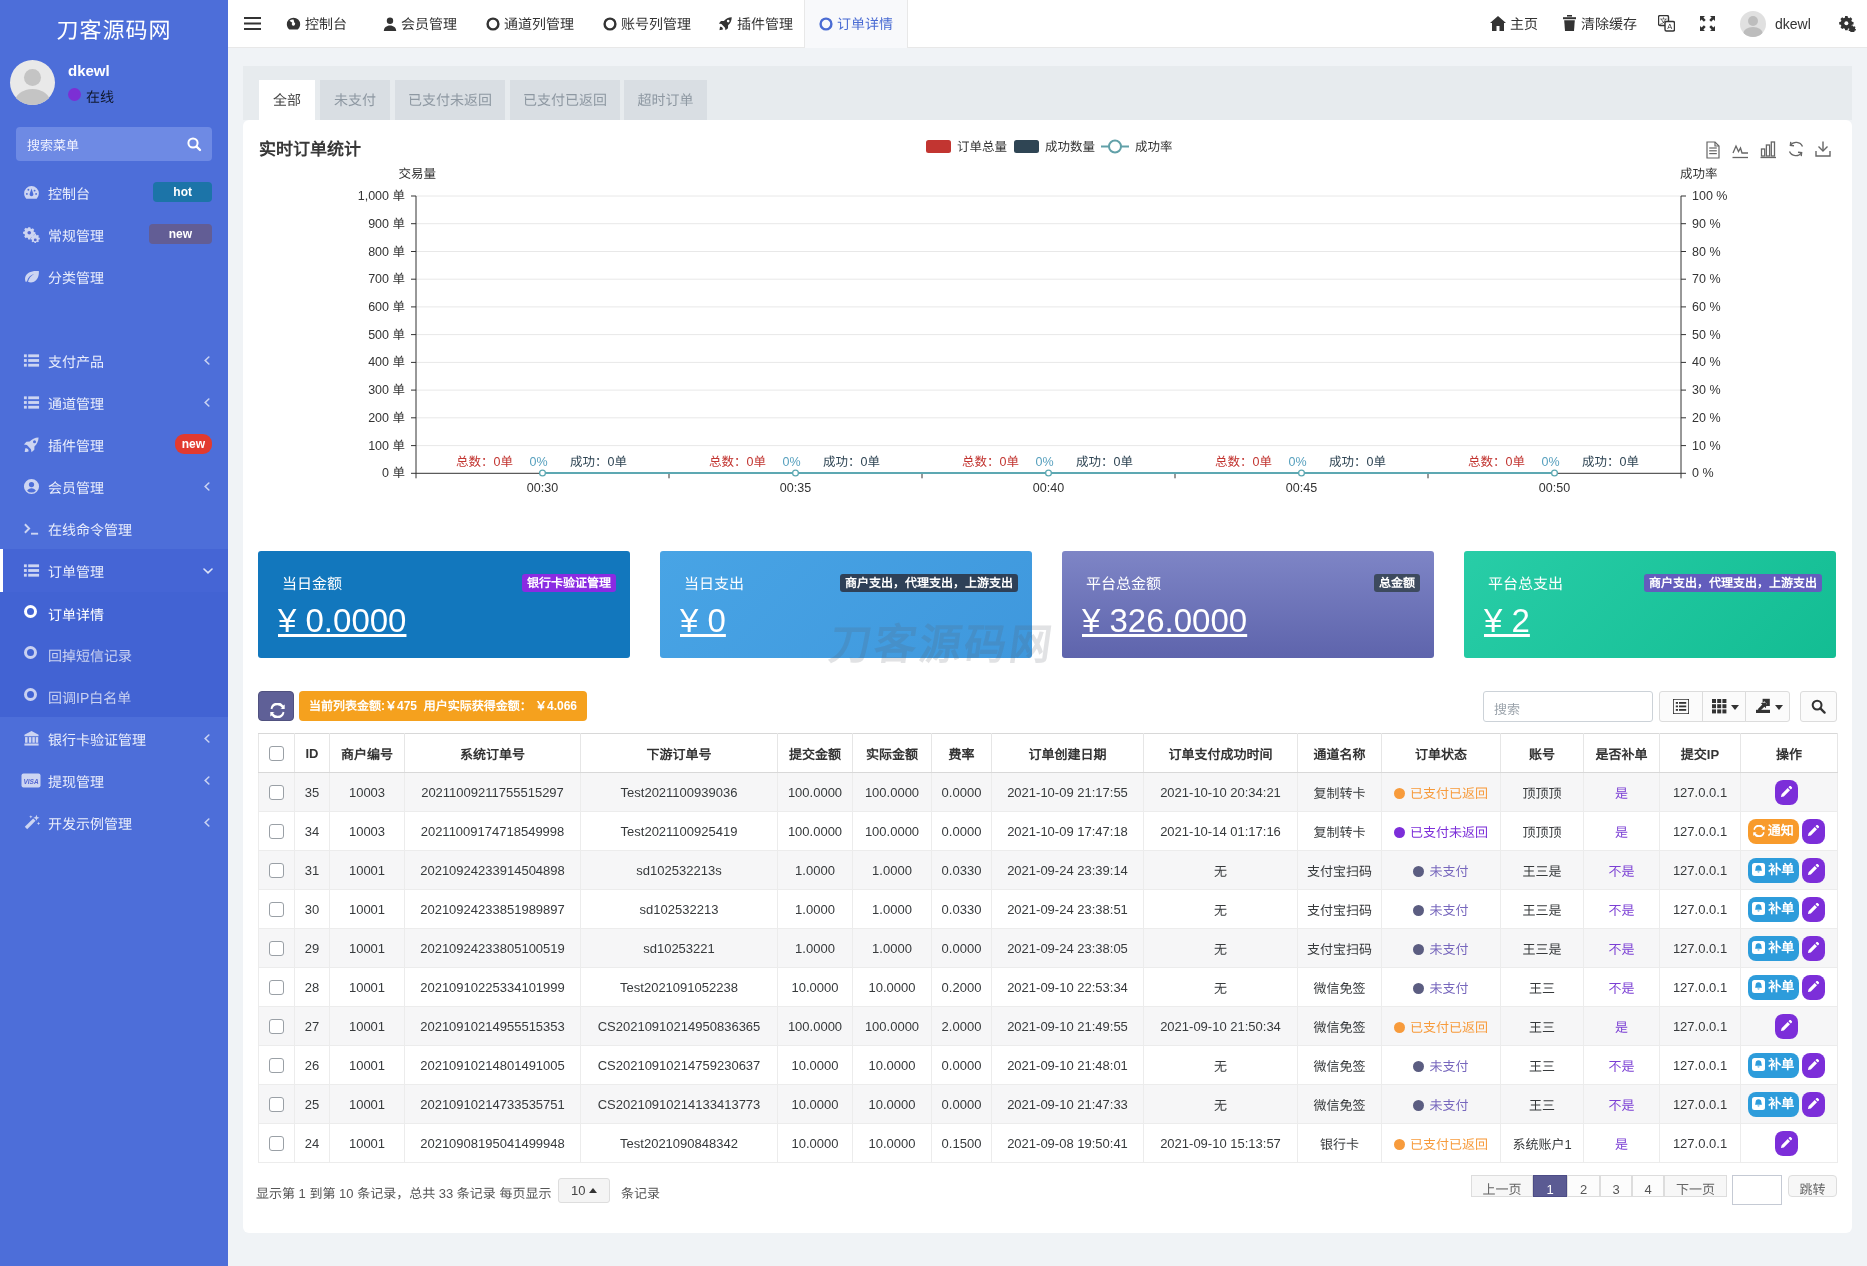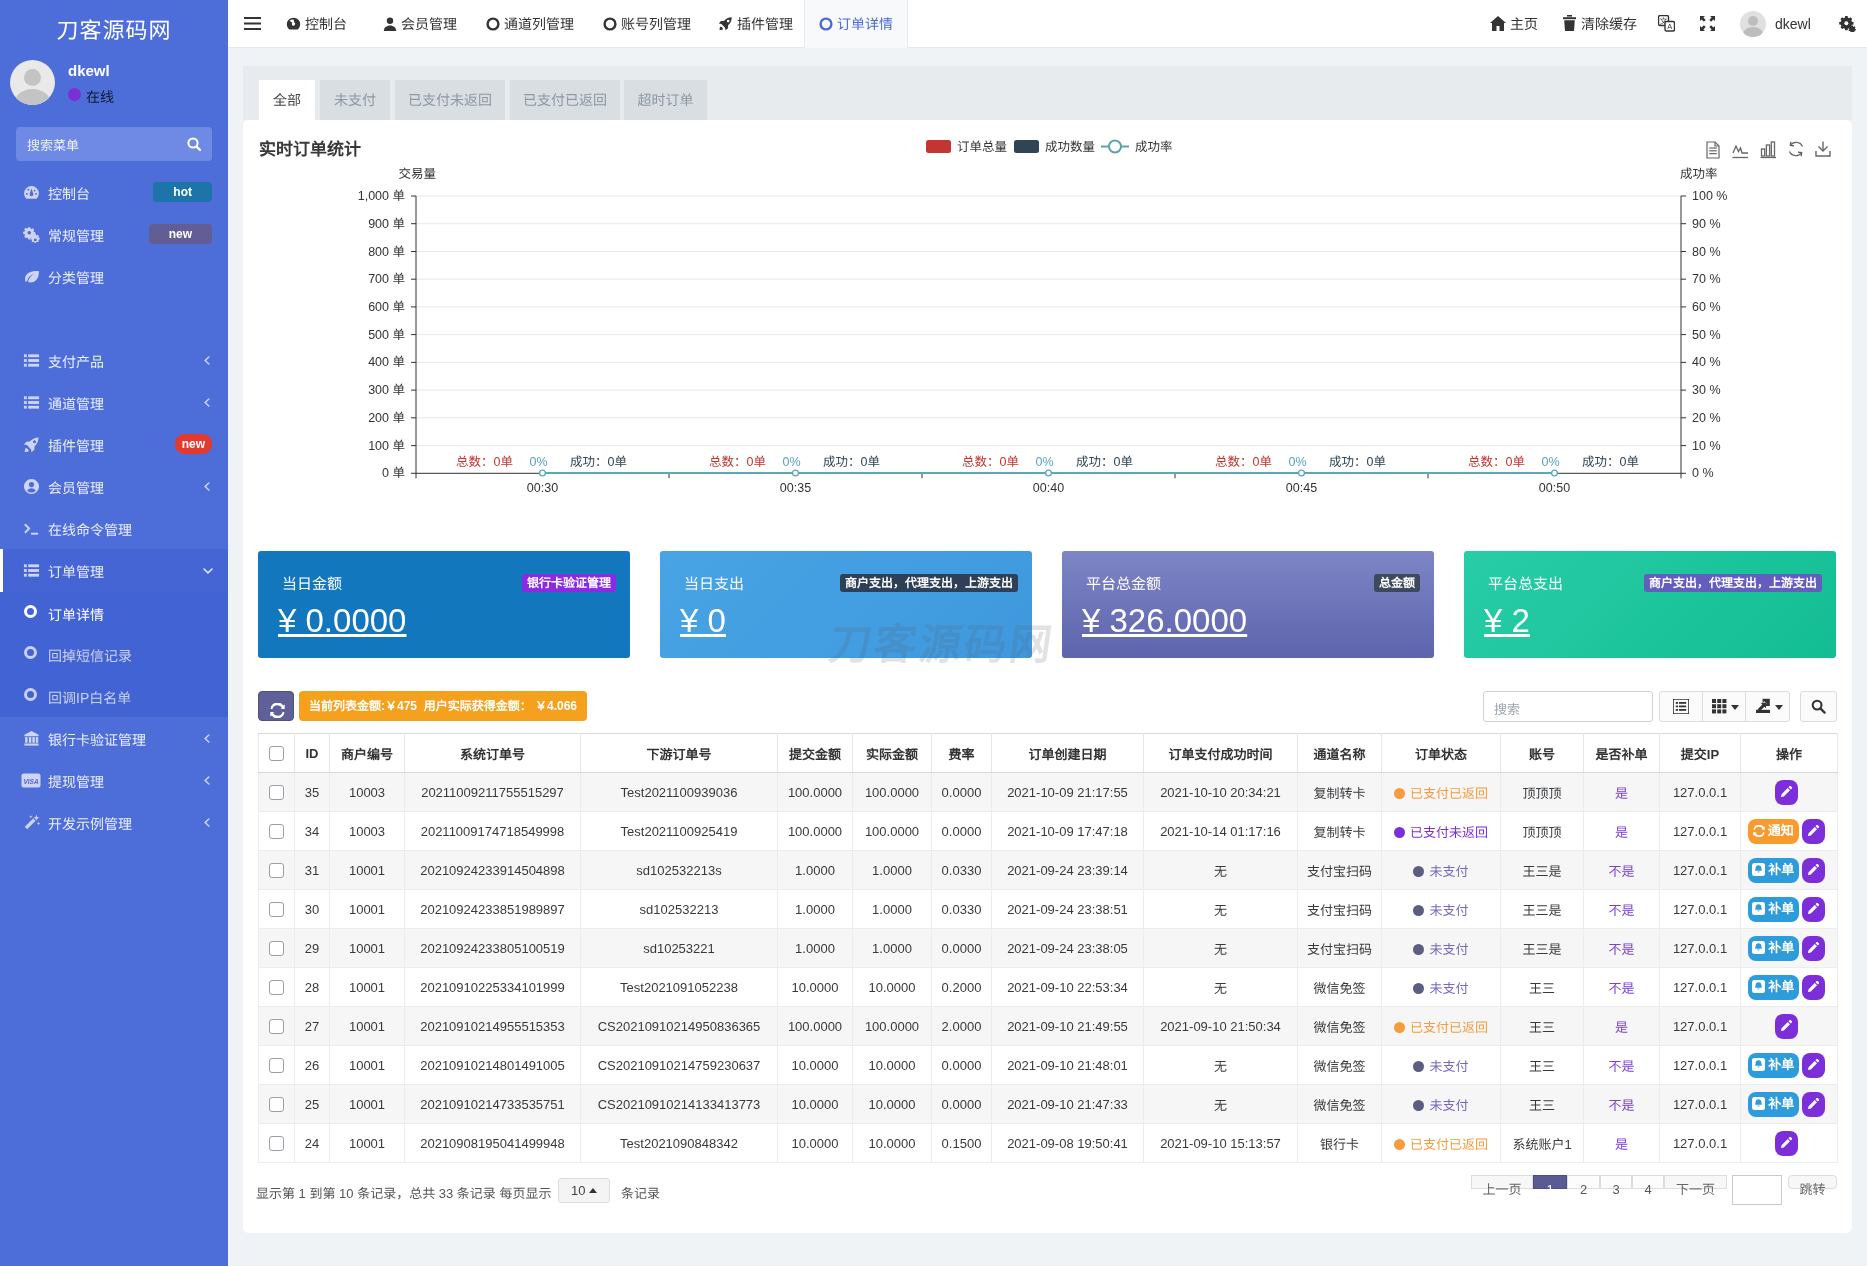--- a/index.html
+++ b/index.html
@@ -76,21 +76,21 @@
 .pur { color:#7b3fd4; }
 .abtn { display:inline-block; height:25px; border-radius:8px; vertical-align:middle;font-weight:bold; }
 .abtn-edit { width:23px; background:#7c2ed9; position:relative; margin-right:5px; }
 .abtn-bd { width:51px; background:#2d9cdb; color:#fff; font-size:13px; line-height:23px; text-align:center; }
 .abtn-tz { width:51px; background:#f89b2c; color:#fff; font-size:13px; line-height:23px; text-align:center; }
 
 
 #foot-l { position:absolute; left:256px; top:1183px; font-size:13px; color:#555; }
 #pp-btn { position:absolute; left:558px; top:1178px; width:52px; height:25px; border:1px solid #ddd; border-radius:3px; background:#f4f4f4; font-size:13px; color:#444; text-align:center; line-height:23px; }
 #foot-l2 { position:absolute; left:621px; top:1183px; font-size:13px; color:#555; }
-.pg { position:absolute; top:1175px; height:14px; line-height:28px; text-align:center; font-size:13px; color:#666; background:#f7f7f7; border:1px solid #ddd; }
+.pg { position:absolute; top:1175px; height:22px; line-height:28px; text-align:center; font-size:13px; color:#666; background:#f7f7f7; border:1px solid #ddd; }
 .pg.num { background:#fcfcfc; color:#555; }
 .pg.act { background:#5b5b93; color:#fff; border-color:#4c4c86; }
 </style>
 </head>
 <body>
 
 <div id="sidebar">
   <div class="brand">刀客源码网</div>
   <div class="avatar">
       <div class="head"></div>

